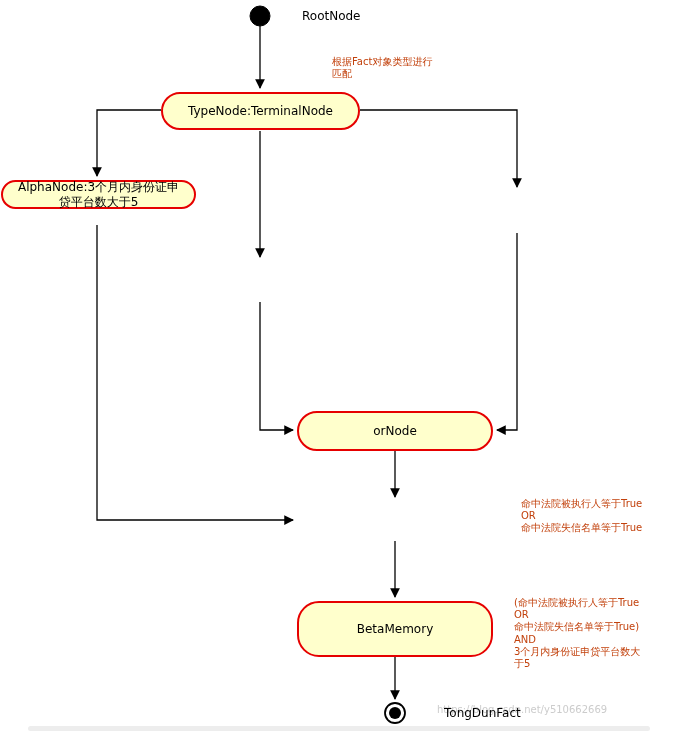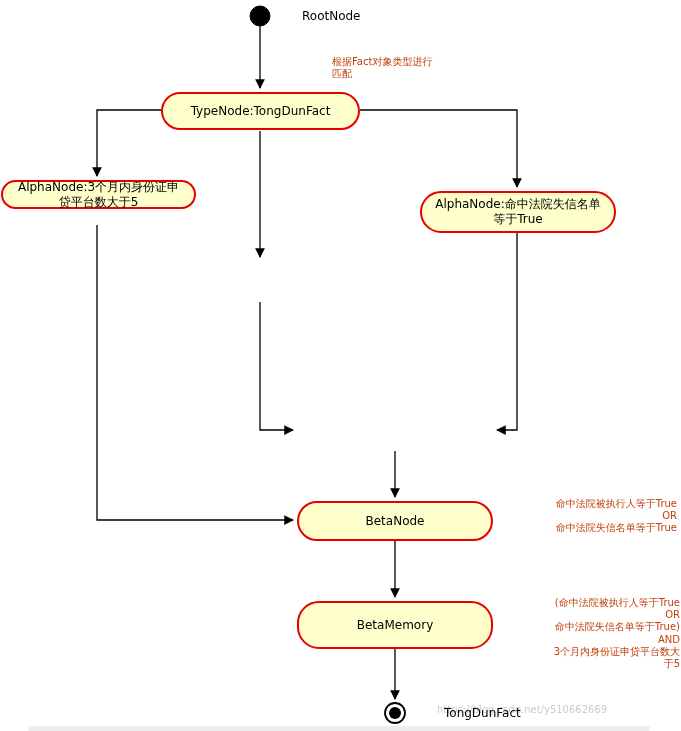--- a/index.html
+++ b/index.html
@@ -11,21 +11,21 @@
     background:#ffffcc;
     border:2px solid #e60000;
     border-radius:22px;
     display:flex; align-items:center; justify-content:center;
     text-align:center;
     font-size:12px; line-height:1.25; color:#000;
     padding:2px 12px;
   }
   .label { position:absolute; font-size:12px; color:#000; white-space:nowrap; }
   .note { position:absolute; font-size:10px; color:#c2410c; white-space:pre-line; line-height:1.22; }
-  .note.center { text-align:right; }
+  .note.center { text-align:left; }
   .watermark { position:absolute; font-size:10px; color:#cccccc; white-space:nowrap; }
   .scrollbar { position:absolute; left:28px; top:726px; width:622px; height:5px;
                background:#ededed; border-radius:3px; }
 </style>
 </head>
 <body>
 
 <div id="canvas">
 
   <svg class="edges" viewBox="0 0 681 731" aria-hidden="true">
@@ -61,25 +61,24 @@
     <circle cx="395" cy="713" r="6" fill="#000000"></circle>
   </svg>
 
   <div class="label" style="left:302px; top:9px;">RootNode</div>
   <div class="watermark" style="left:437px; top:704px;">https://blog.csdn.net/y510662669</div>
   <div class="label" style="left:444px; top:706px;">TongDunFact</div>
 
   <div class="note" style="left:332px; top:56px; width:150px;">根据Fact对象类型进行
 匹配</div>
 
-  <div class="node" style="left:161px; top:92px;  width:199px; height:38px;">TypeNode:TongDunFact</div>
+  <div class="node" style="left:161px; top:92px;  width:199px; height:38px;">TypeNode:TerminalNode</div>
   <div class="node" style="left:1px;   top:180px; width:195px; height:29px;">AlphaNode:3个月内身份证申贷平台数大于5</div>
-  <div class="node" style="left:420px; top:191px; width:196px; height:42px;">AlphaNode:命中法院失信名单等于True</div>
-  <div class="node" style="left:297px; top:501px; width:196px; height:40px;">BetaNode</div>
-  <div class="node" style="left:297px; top:601px; width:196px; height:48px;">BetaMemory</div>
+  <div class="node" style="left:297px; top:411px; width:196px; height:40px;">orNode</div>
+  <div class="node" style="left:297px; top:601px; width:196px; height:56px;">BetaMemory</div>
 
   <div class="note center" style="left:521px; top:498px; width:156px;">命中法院被执行人等于True
 OR
 命中法院失信名单等于True</div>
   <div class="note center" style="left:514px; top:597px; width:166px;">(命中法院被执行人等于True
 OR
 命中法院失信名单等于True)
 AND
 3个月内身份证申贷平台数大
 于5</div>

